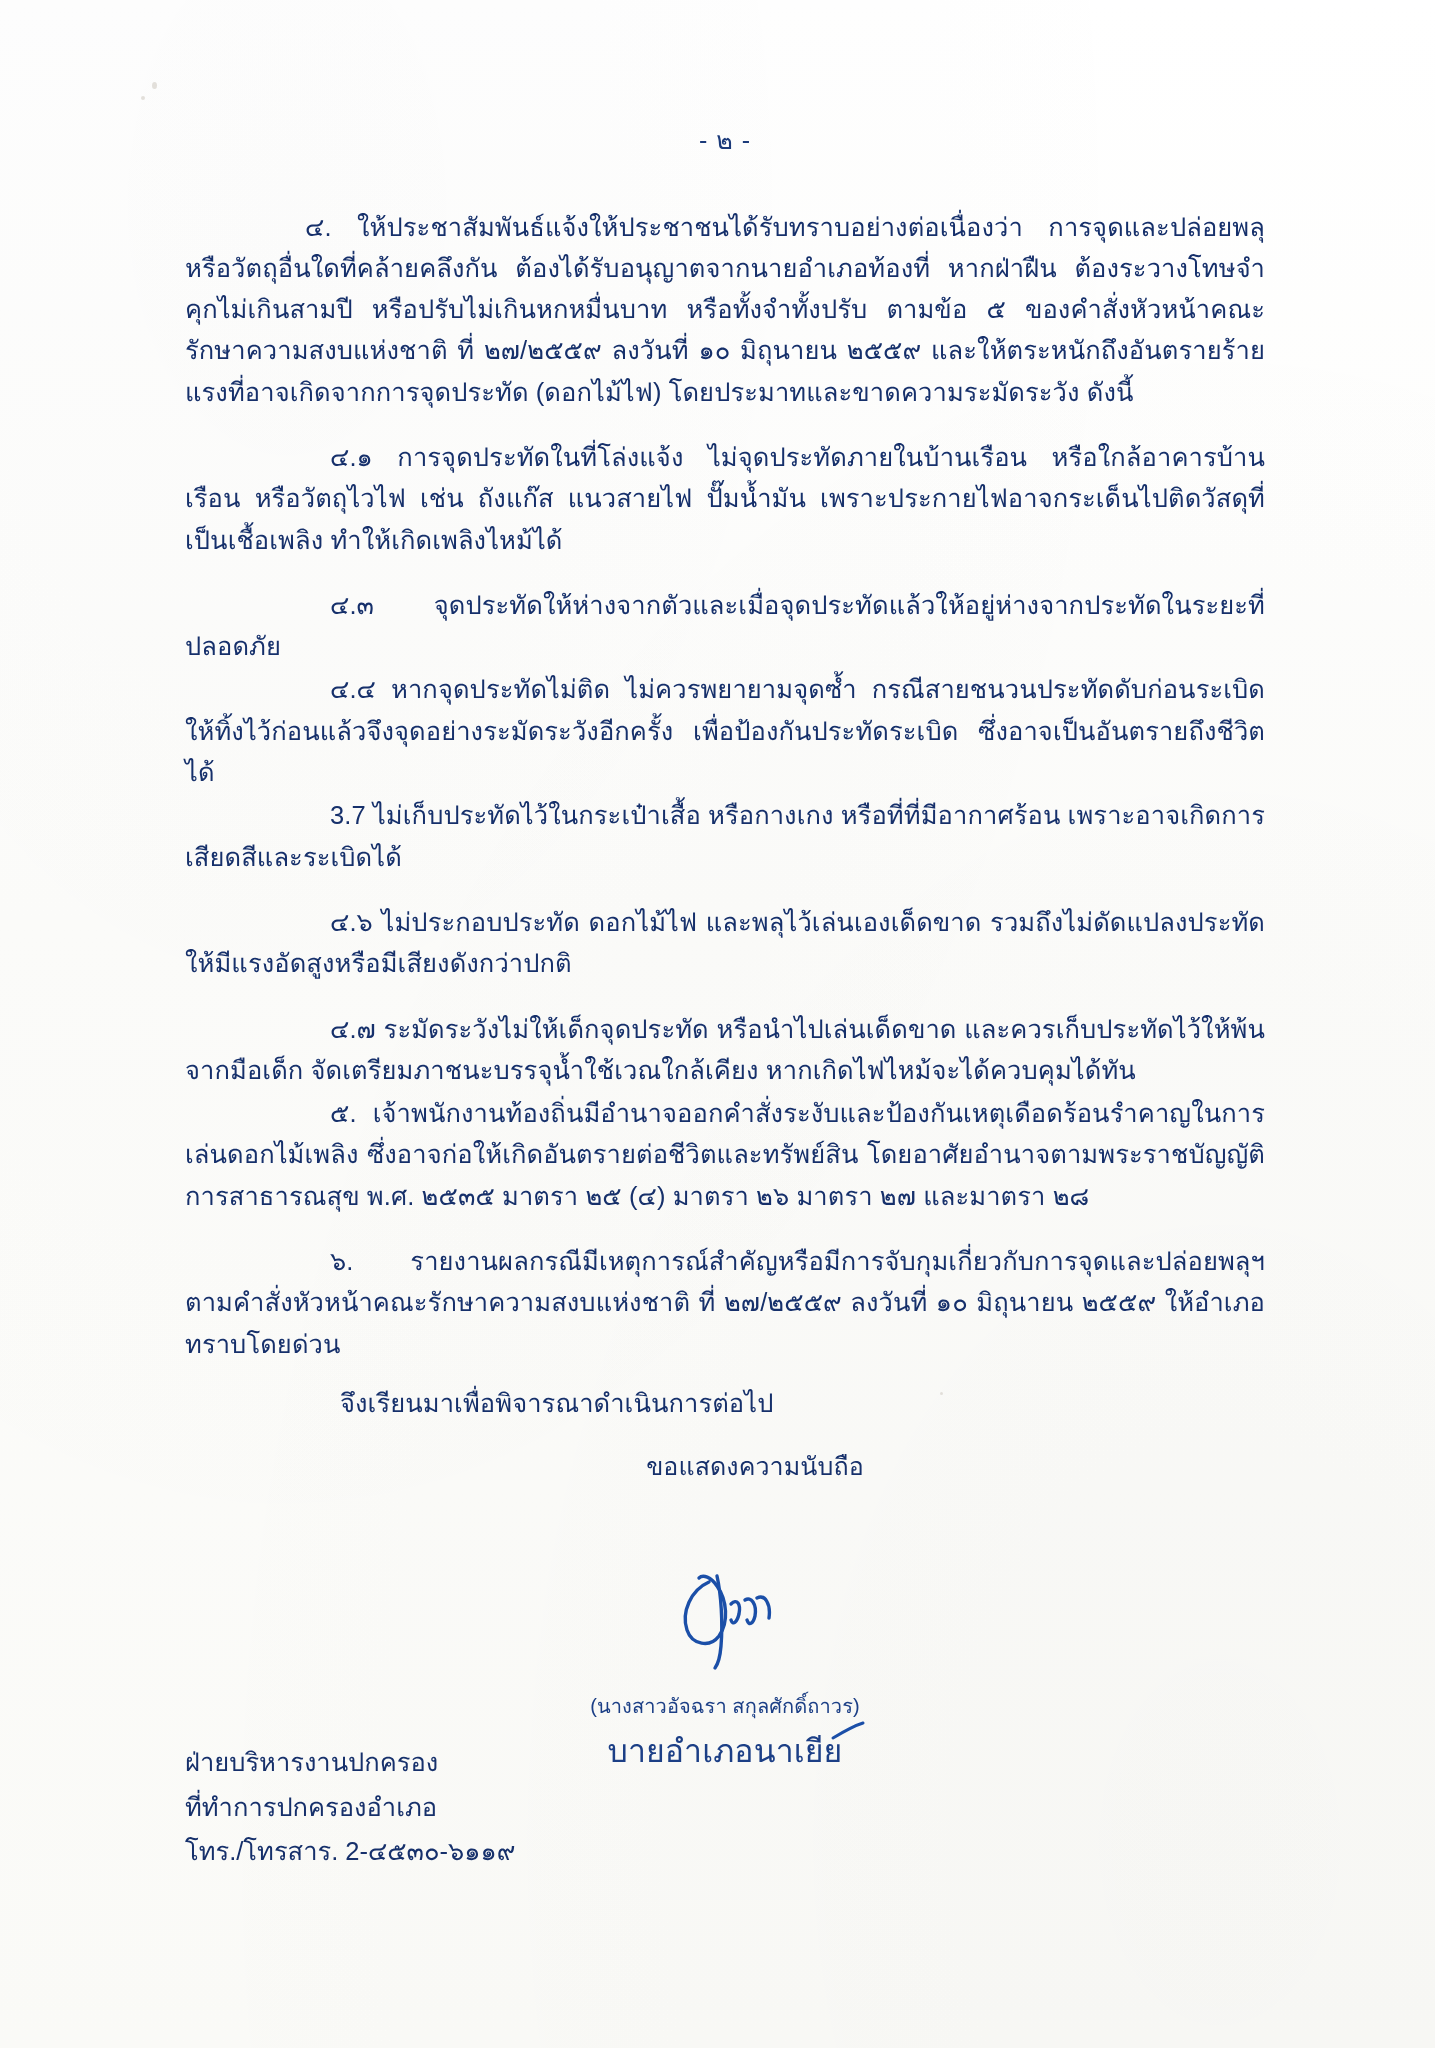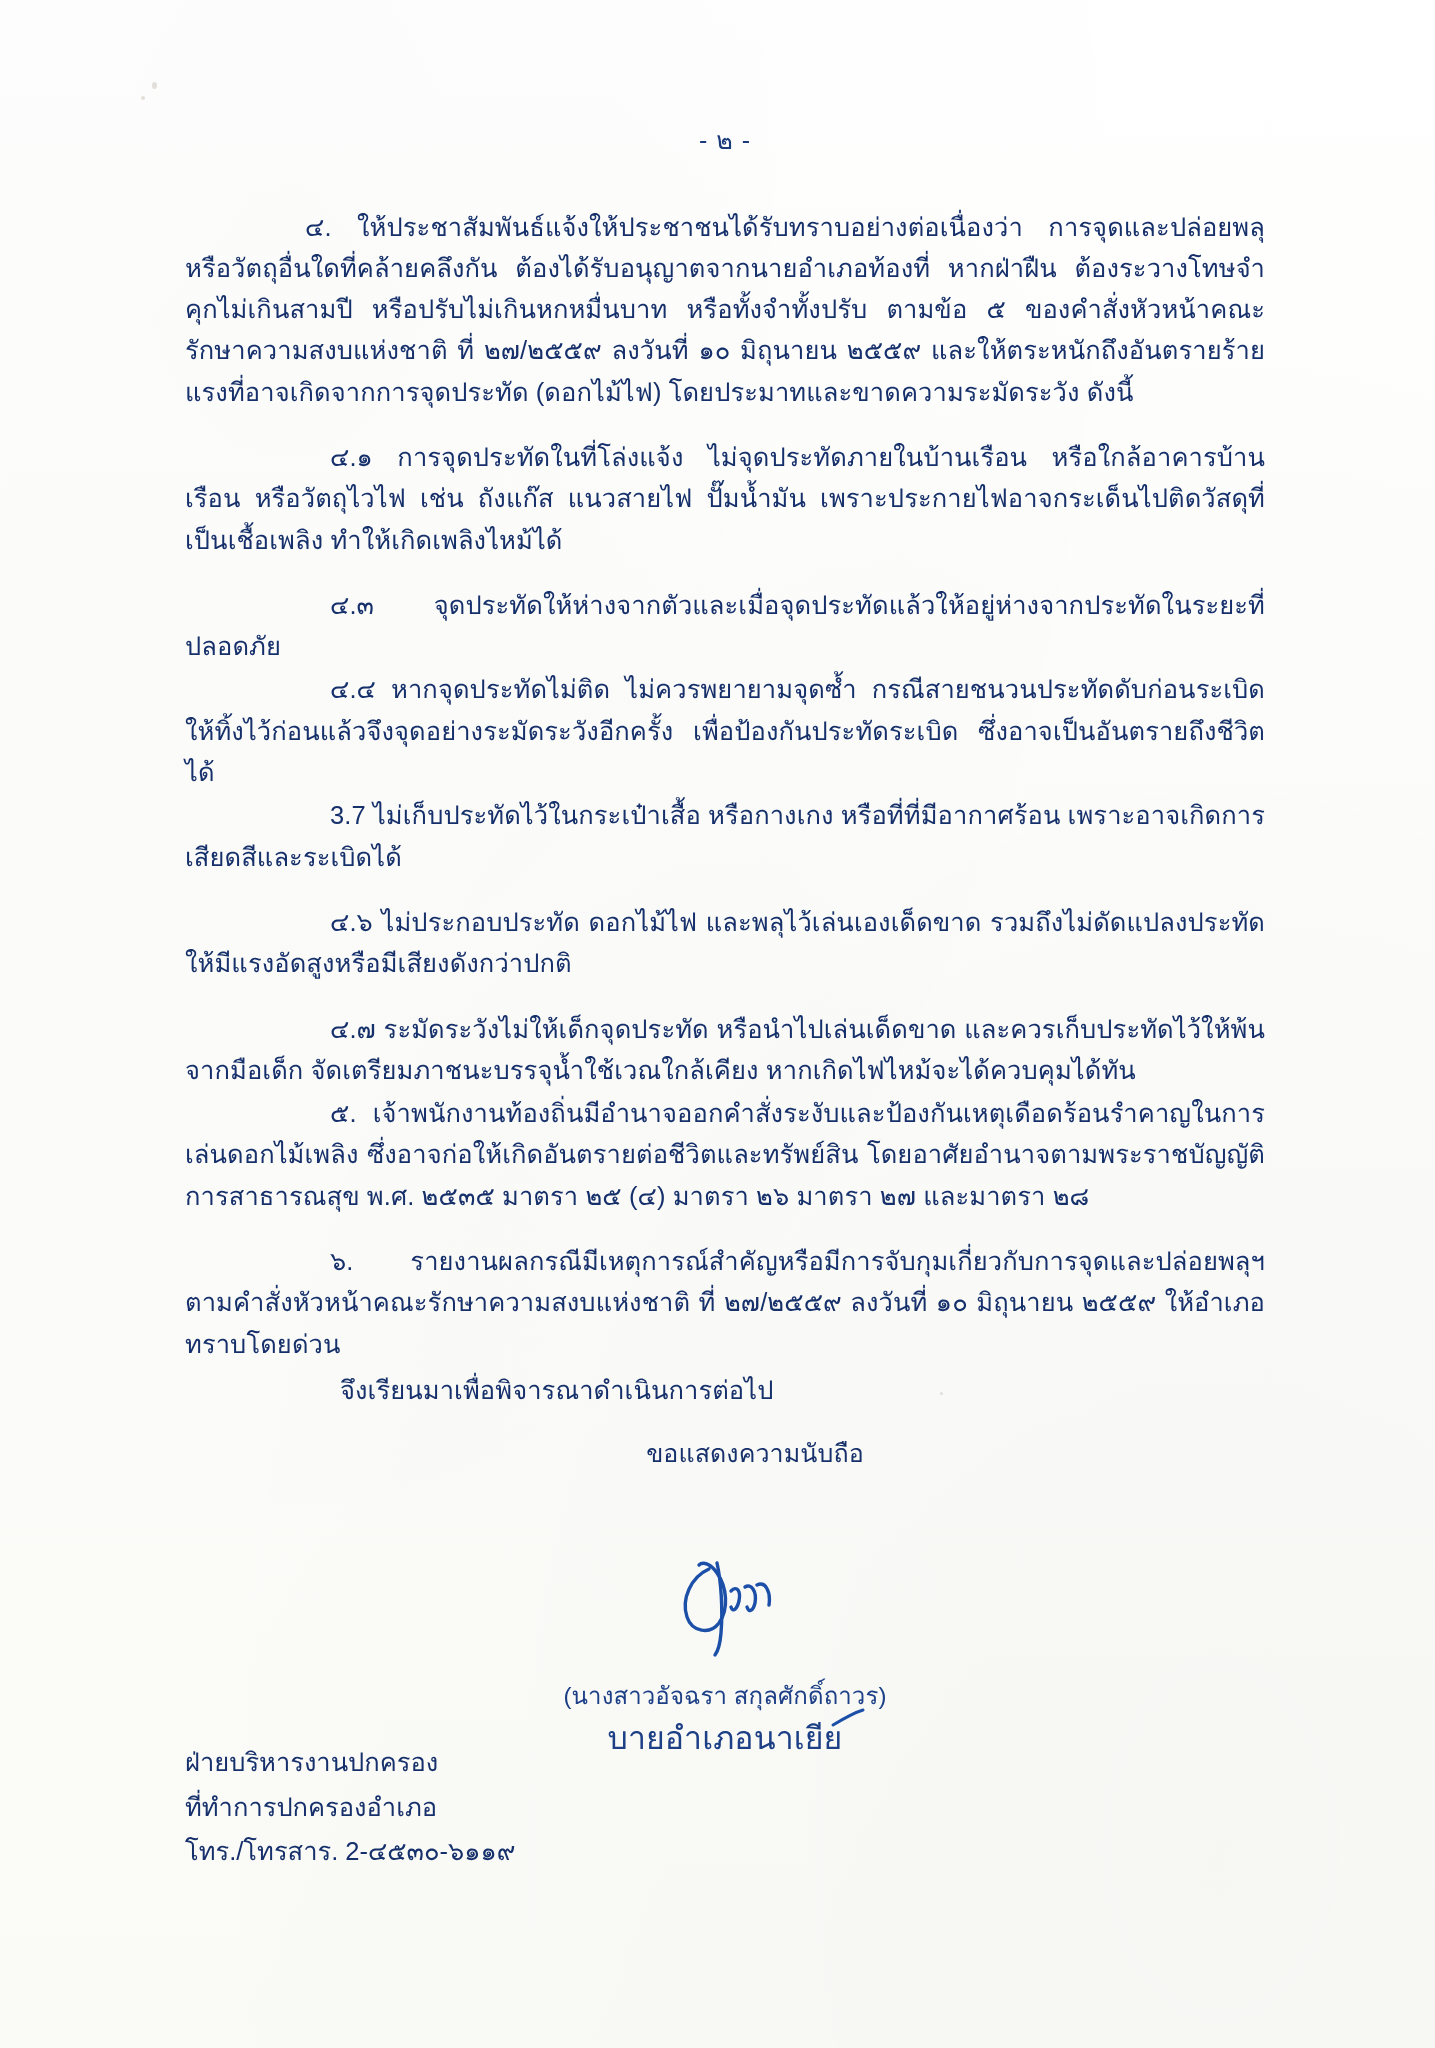--- a/index.html
+++ b/index.html
@@ -85,21 +85,21 @@
     width: 240px;
     height: 120px;
   }
   .sig-name {
     position: absolute;
     left: 50%;
     top: 176px;
     transform: translateX(-50%);
     white-space: nowrap;
     color: #1c3f86;
-    font-size: 24px;
+    font-size: 20px;
   }
   .sig-title {
     position: absolute;
     left: 50%;
     top: 212px;
     transform: translateX(-50%);
     white-space: nowrap;
     color: #1c3f86;
     font-size: 32px;
   }
@@ -148,21 +148,21 @@
     <p class="para sub"><span class="ind"></span><span>3.7 ไม่เก็บประทัดไว้ในกระเป๋าเสื้อ หรือกางเกง หรือที่ที่มีอากาศร้อน เพราะอาจเกิดการเสียดสีและระเบิดได้</span></p>
 
     <p class="para sub gap"><span class="ind"></span><span>๔.๖ ไม่ประกอบประทัด ดอกไม้ไฟ และพลุไว้เล่นเองเด็ดขาด รวมถึงไม่ดัดแปลงประทัดให้มีแรงอัดสูงหรือมีเสียงดังกว่าปกติ</span></p>
 
     <p class="para sub gap"><span class="ind"></span><span>๔.๗ ระมัดระวังไม่ให้เด็กจุดประทัด หรือนำไปเล่นเด็ดขาด และควรเก็บประทัดไว้ให้พ้นจากมือเด็ก จัดเตรียมภาชนะบรรจุน้ำใช้เวณใกล้เคียง หากเกิดไฟไหม้จะได้ควบคุมได้ทัน</span></p>
 
     <p class="para sub"><span class="ind"></span><span>๕. เจ้าพนักงานท้องถิ่นมีอำนาจออกคำสั่งระงับและป้องกันเหตุเดือดร้อนรำคาญในการเล่นดอกไม้เพลิง ซึ่งอาจก่อให้เกิดอันตรายต่อชีวิตและทรัพย์สิน โดยอาศัยอำนาจตามพระราชบัญญัติการสาธารณสุข พ.ศ. ๒๕๓๕ มาตรา ๒๕ (๔) มาตรา ๒๖ มาตรา ๒๗ และมาตรา ๒๘</span></p>
 
     <p class="para sub gap"><span class="ind"></span><span>๖. รายงานผลกรณีมีเหตุการณ์สำคัญหรือมีการจับกุมเกี่ยวกับการจุดและปล่อยพลุฯ ตามคำสั่งหัวหน้าคณะรักษาความสงบแห่งชาติ ที่ ๒๗/๒๕๕๙ ลงวันที่ ๑๐ มิถุนายน ๒๕๕๙ ให้อำเภอทราบโดยด่วน</span></p>
 
-    <p class="para gap" style="margin-top:5px;"><span class="ind" style="width:155px;"></span><span>จึงเรียนมาเพื่อพิจารณาดำเนินการต่อไป</span></p>
+    <p class="para gap" style="margin-top:18px;"><span class="ind" style="width:155px;"></span><span>จึงเรียนมาเพื่อพิจารณาดำเนินการต่อไป</span></p>
 
     <div class="closing">
       <span class="closing-line">ขอแสดงความนับถือ</span>
     </div>
 
     <div class="signature-block">
       <svg class="sig-mark" viewBox="0 0 240 120">
         <g fill="none" stroke="#1b4fa8" stroke-width="3.4" stroke-linecap="round" stroke-linejoin="round">
           <path d="M104 22 C 86 30, 76 52, 82 70 C 87 85, 105 88, 114 76 C 124 62, 122 40, 112 26 C 106 17, 98 14, 94 18"></path>
           <path d="M112 16 C 116 34, 118 62, 116 86 C 115 98, 113 104, 110 108"></path>

